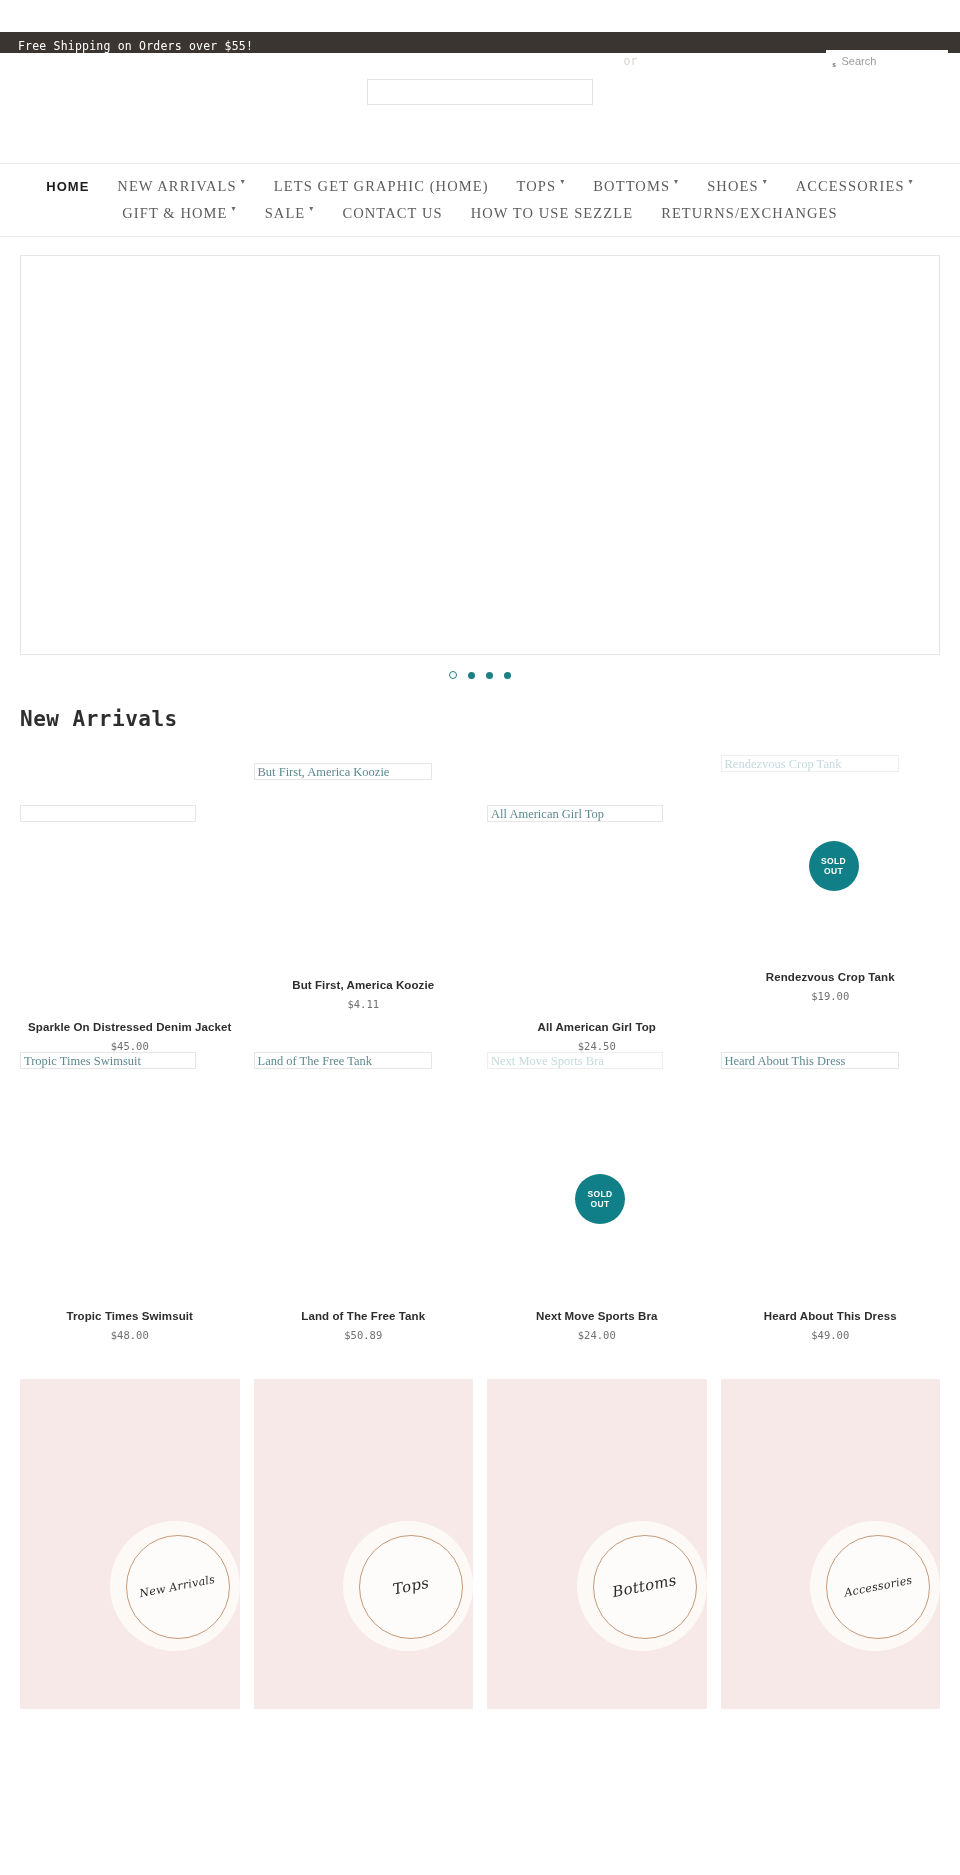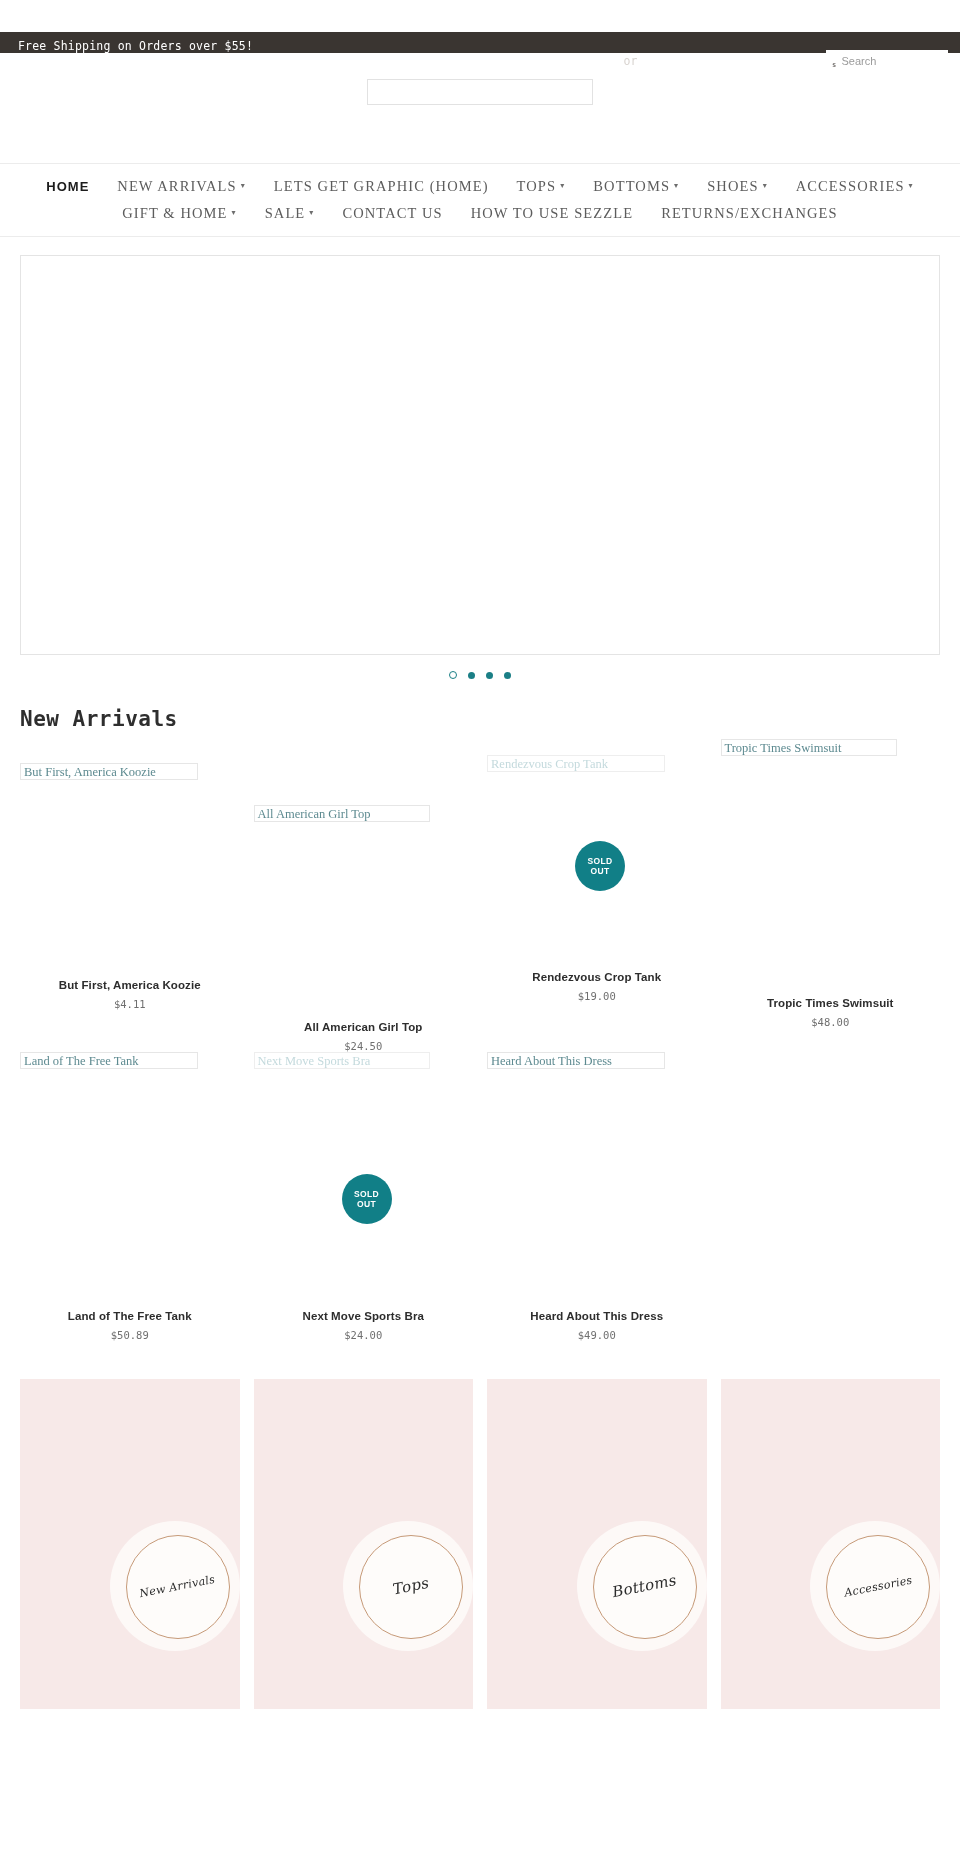--- a/index.html
+++ b/index.html
@@ -113,21 +113,21 @@
     padding: 5px 0;
   }
   .nav-item {
     font-family: "Liberation Serif", serif;
     font-size: 14.5px;
     letter-spacing: 1.1px;
     color: #5c5c5c;
     text-decoration: none;
     white-space: nowrap;
     display: inline-flex;
-    align-items: center;
+    align-items: flex-start;
     gap: 4px;
   }
   .nav-item.active {
     color: #1c1c1c;
     font-family: "Liberation Sans", sans-serif;
     font-weight: bold;
     font-size: 13px;
     letter-spacing: 1px;
   }
   .caret {
@@ -364,20 +364,27 @@
       <span class="dot"></span>
       <span class="dot"></span>
     </div>
 </div>
 
 <h2 class="section-title">New Arrivals</h2>
 
 <div class="grid" id="product-grid">
     <div class="product">
       <div class="media">
+        <span class="alt-box empty" style="width: 176px; margin-top: 66px;"></span>
+      </div>
+      <div class="p-title">Sparkle On Distressed Denim Jacket</div>
+      <div class="p-price">$45.00</div>
+    </div>
+    <div class="product">
+      <div class="media">
         <span class="alt-box" style="width: 178px; margin-top: 24px;">But First, America Koozie</span>
       </div>
       <div class="p-title">But First, America Koozie</div>
       <div class="p-price">$4.11</div>
     </div>
     <div class="product">
       <div class="media">
         <span class="alt-box" style="width: 176px; margin-top: 66px;">All American Girl Top</span>
       </div>
       <div class="p-title">All American Girl Top</div>

